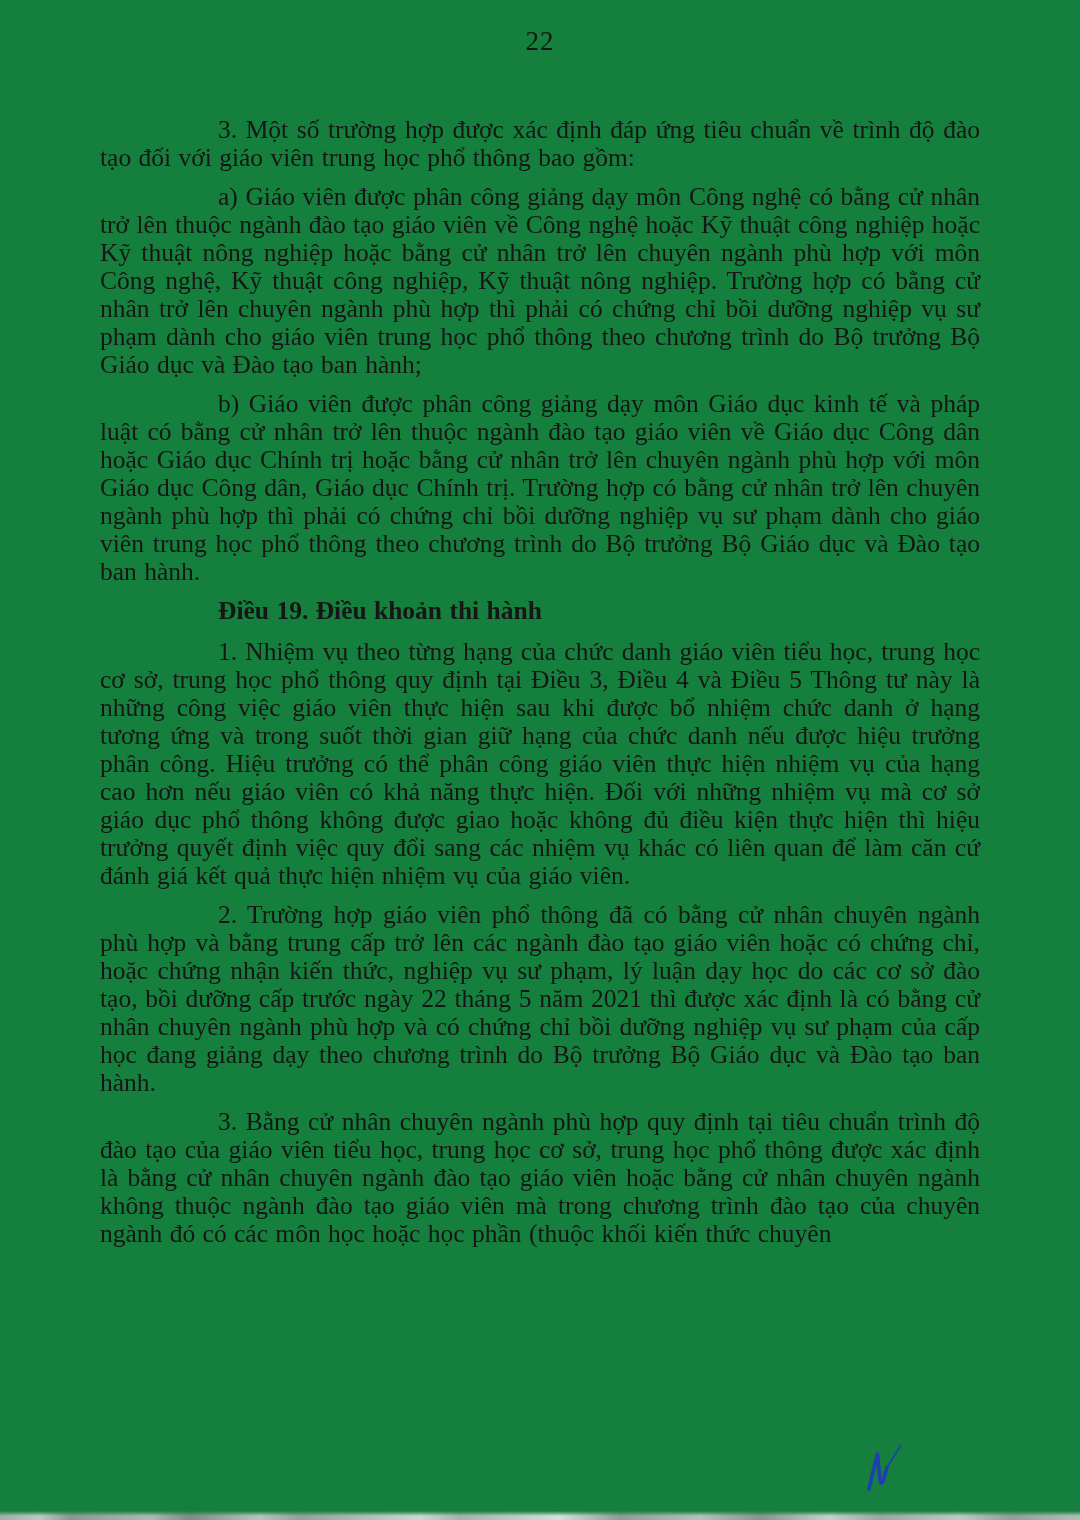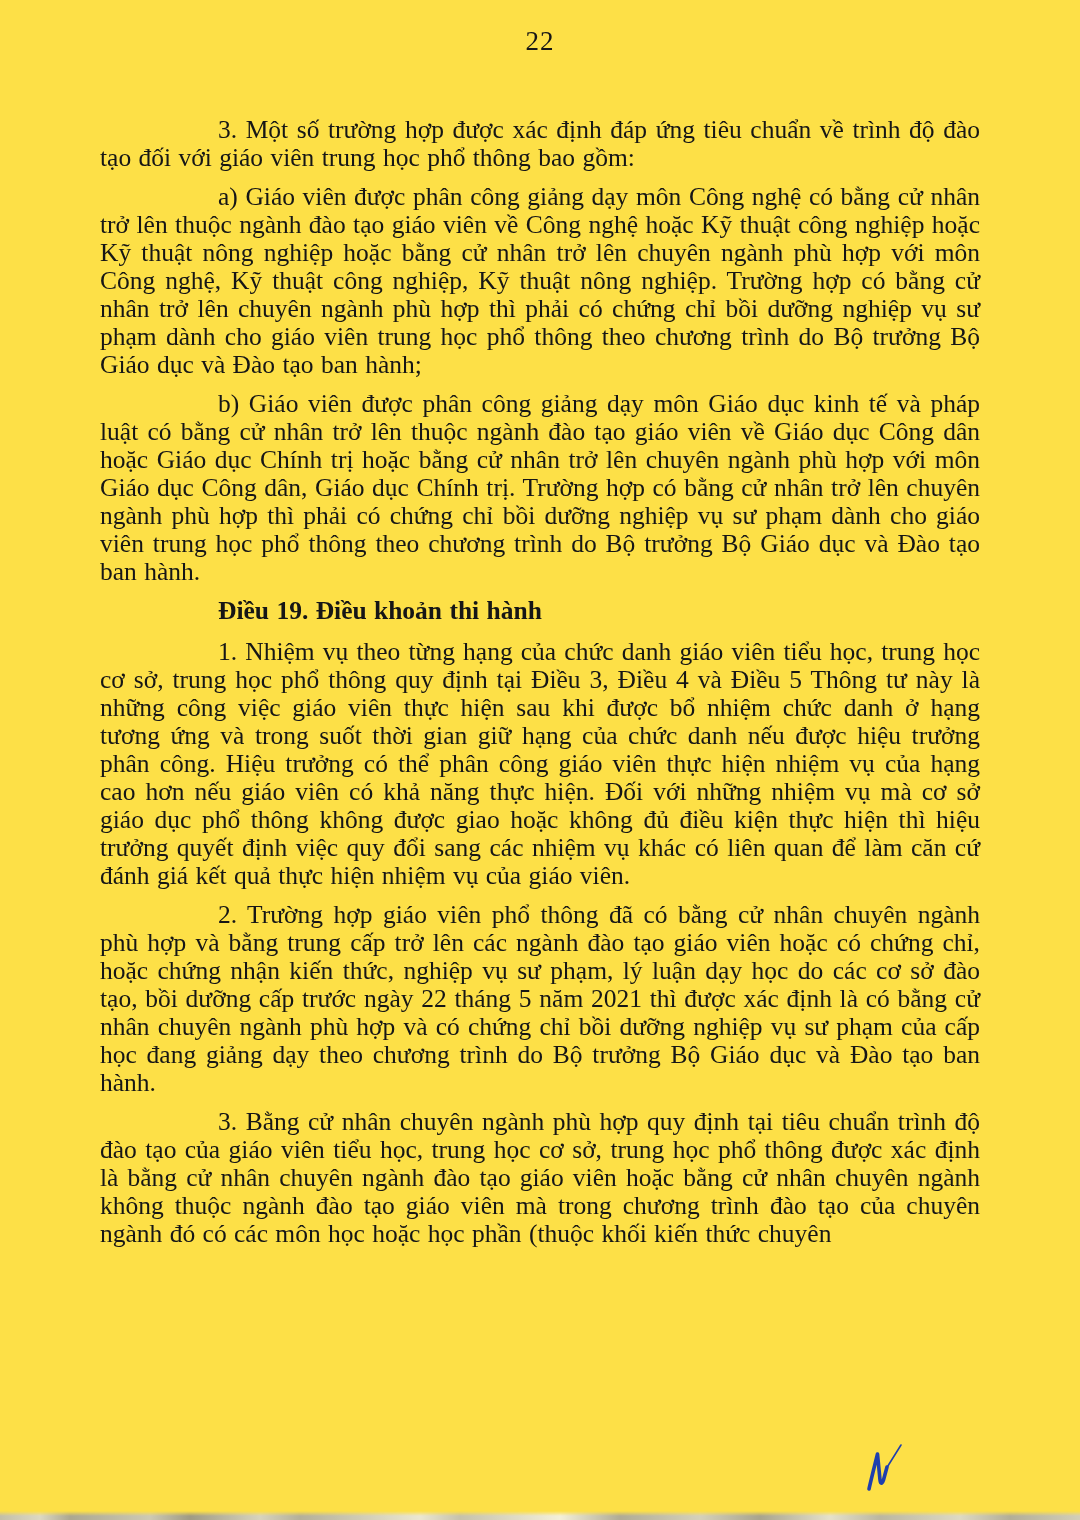--- a/index.html
+++ b/index.html
@@ -11,21 +11,21 @@
     width: 1080px;
     height: 1520px;
     position: relative;
     overflow: hidden;
     font-family: "Liberation Serif", "DejaVu Serif", serif;
     color: #161616;
   }
   .scan-page {
     position: absolute;
     inset: 0;
-    background: #fde047;
+    background: #15803d;
   }
   .page-number {
     position: absolute;
     top: 26px;
     left: 0;
     width: 100%;
     text-align: center;
     font-size: 27px;
     letter-spacing: 1px;
   }

